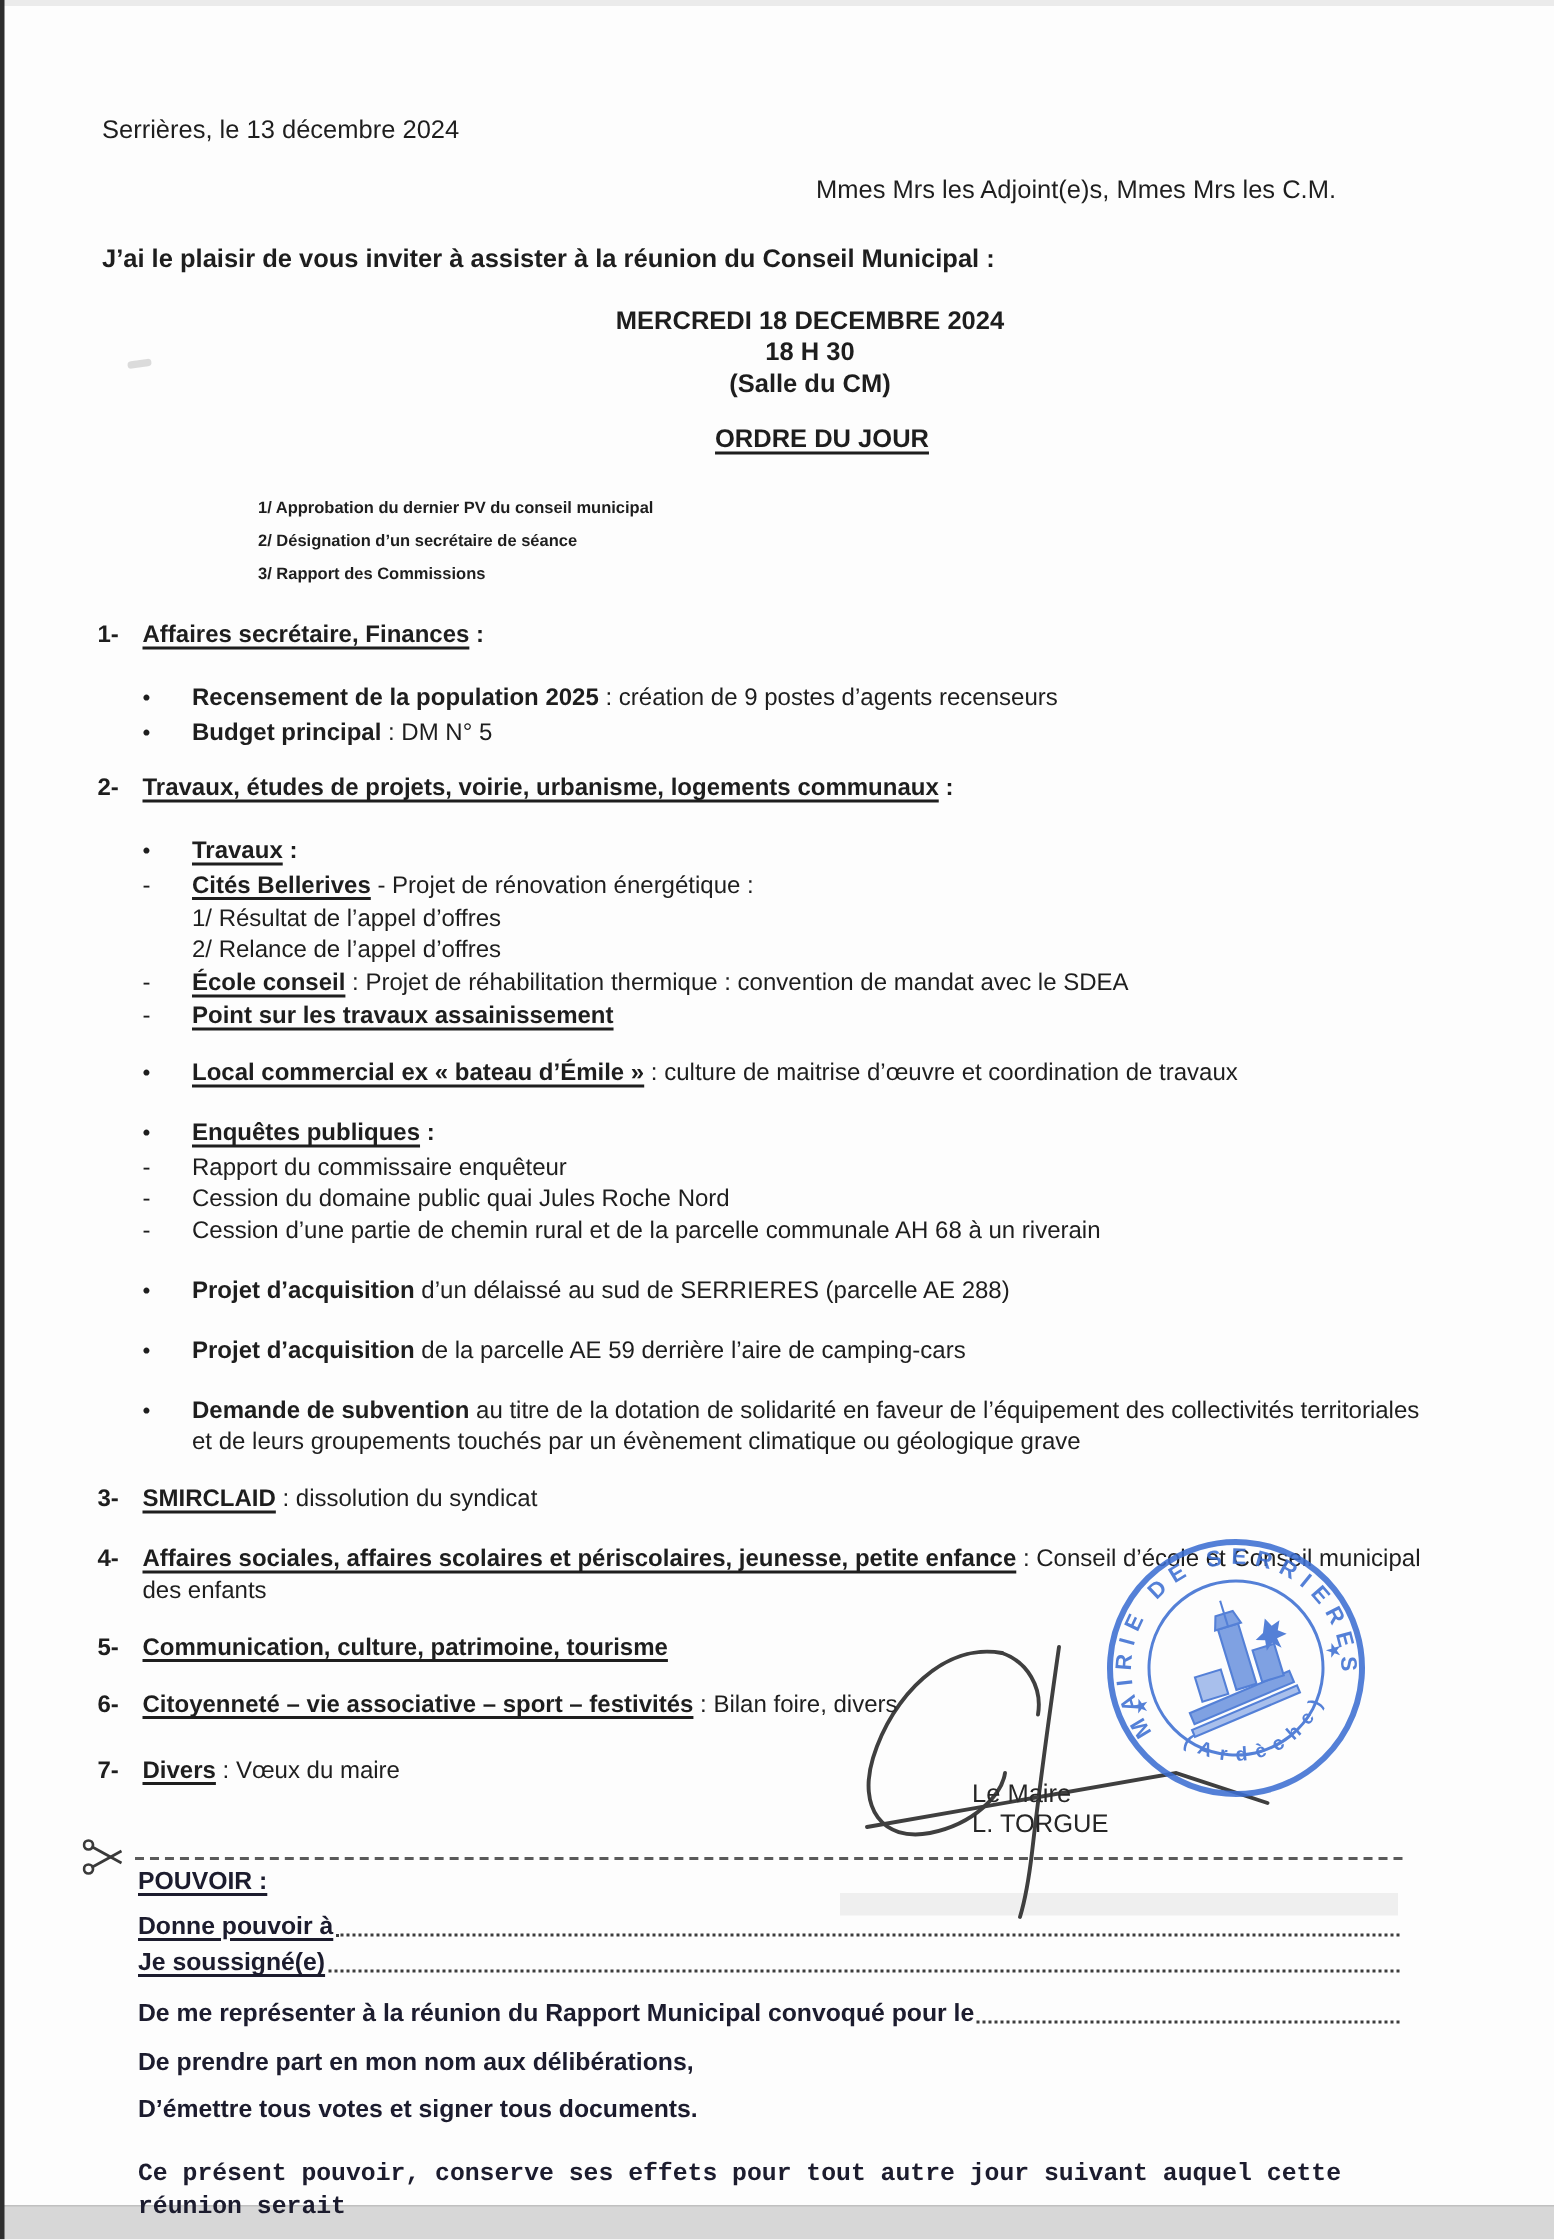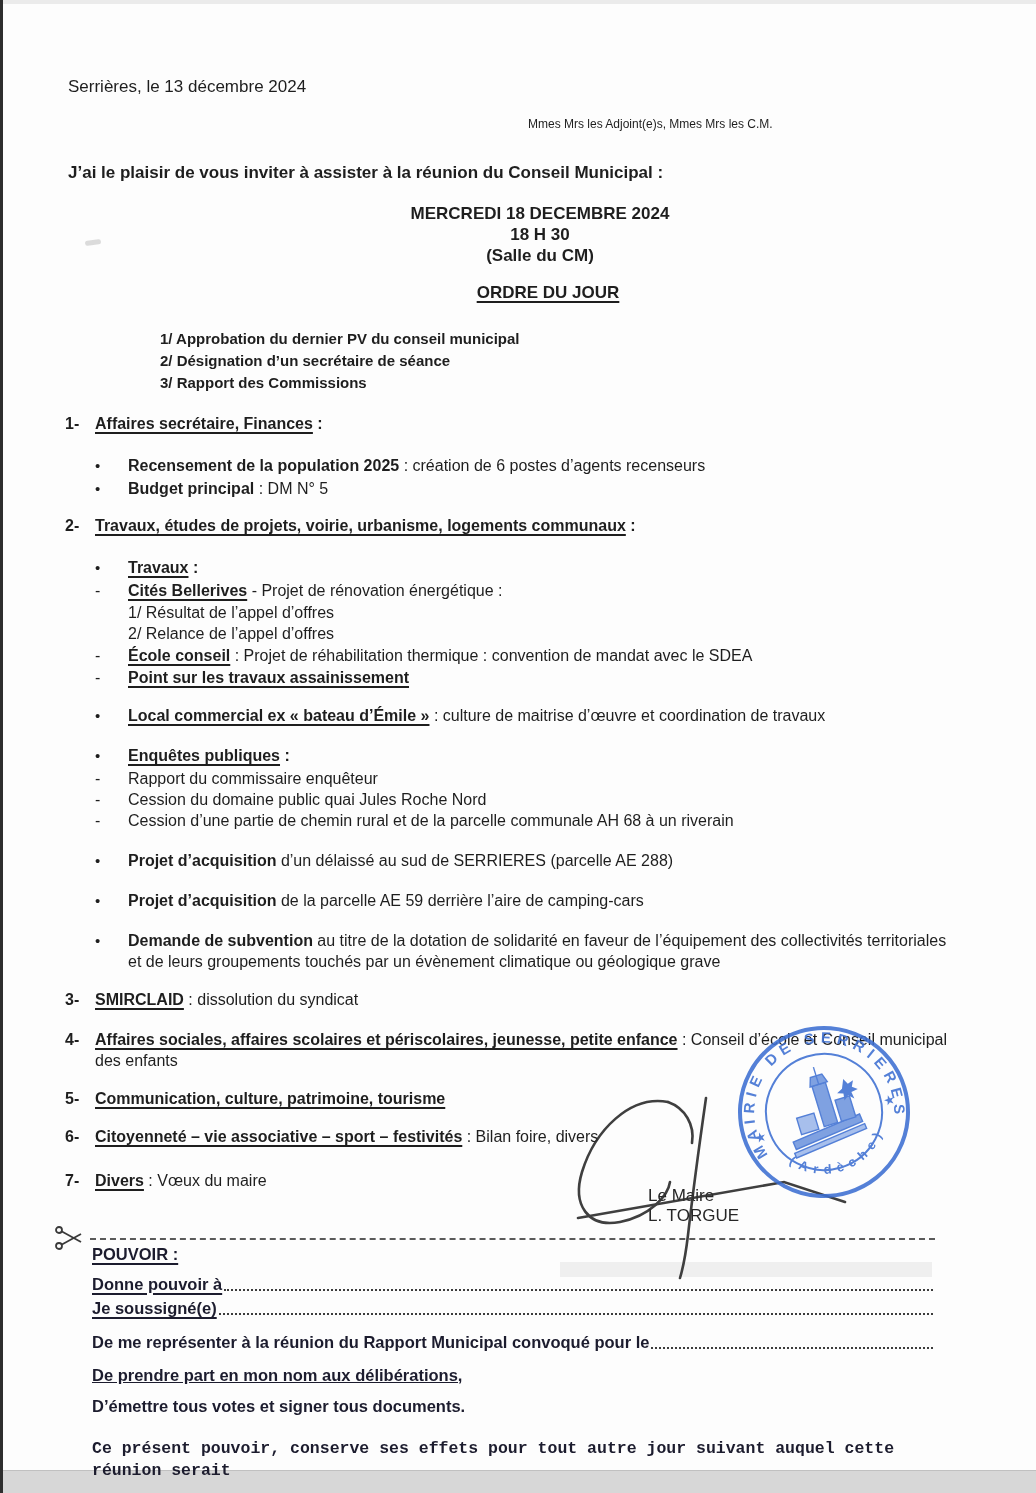--- a/index.html
+++ b/index.html
@@ -3,26 +3,26 @@
 <meta charset="utf-8">
 <style>
   html,body{margin:0;padding:0;background:#ffffff;}
   .page{position:relative;width:1036px;height:1493px;background:#fdfdfd;overflow:hidden;
         font-family:"Liberation Sans",sans-serif;color:#1e1e1e;font-size:16px;}
   .b{font-weight:bold;}
   .u{text-decoration:underline;text-underline-offset:3px;text-decoration-thickness:1.5px;}
   .abs{position:absolute;}
   
   .date-line{left:68px;top:77px;font-size:17px;}
-  .recipients{left:528px;top:117px;font-size:12px;}
+  .recipients{left:544px;top:117px;font-size:17px;}
   .intro{left:68px;top:163px;font-size:17px;font-weight:bold;}
   .meeting{left:0;top:203px;width:100%;text-align:center;font-weight:bold;font-size:17px;line-height:21px;transform:translateX(22px);}
   .agenda-title{left:0;top:283px;width:100%;text-align:center;font-weight:bold;font-size:17px;transform:translateX(30px);}
   
-  .prelim{left:160px;top:328px;font-weight:bold;line-height:22px;font-size:15px;}
+  .prelim{left:172px;top:328px;font-weight:bold;line-height:22px;font-size:11px;}
   
   .agenda{left:65px;top:410px;width:882px;line-height:21px;}
   .aline{display:flex;align-items:flex-start;}
   .aline .marker{flex:0 0 30px;width:30px;}
   .aline.lvl1{padding-left:30px;}
   .aline.lvl1 .marker{flex:0 0 33px;width:33px;}
   .aline.lvl2{padding-left:63px;}
   .ltext{flex:1;}
   .marker.bullet{font-size:15px;}
   
@@ -73,21 +73,21 @@
       <div>3/ Rapport des Commissions</div>
     </div>
 
   <div class="abs agenda" id="agenda">
       <div class="aline lvl0" style="margin-top: 3px;">
         <span class="marker b">1-</span>
         <span class="ltext"><span class="b u">Affaires secrétaire, Finances</span><span class="b "> :</span></span>
       </div>
       <div class="aline lvl1" style="margin-top: 21px;">
         <span class="marker bullet">•</span>
-        <span class="ltext"><span class="b ">Recensement de la population 2025</span><span class=""> : création de 6 postes d’agents recenseurs</span></span>
+        <span class="ltext"><span class="b ">Recensement de la population 2025</span><span class=""> : création de 9 postes d’agents recenseurs</span></span>
       </div>
       <div class="aline lvl1" style="margin-top: 2px;">
         <span class="marker bullet">•</span>
         <span class="ltext"><span class="b ">Budget principal</span><span class=""> : DM N° 5</span></span>
       </div>
       <div class="aline lvl0" style="margin-top: 16px;">
         <span class="marker b">2-</span>
         <span class="ltext"><span class="b u">Travaux, études de projets, voirie, urbanisme, logements communaux</span><span class="b "> :</span></span>
       </div>
       <div class="aline lvl1" style="margin-top: 21px;">
@@ -228,21 +228,21 @@
         <span class="leader"></span>
       </div>
       <div class="pline" style="margin-top: 2px;">
         <span class="b u">Je soussigné(e)</span>
         <span class="leader"></span>
       </div>
       <div class="pline" style="margin-top: 11px;">
         <span class="b ">De me représenter à la réunion du Rapport Municipal convoqué pour le </span>
         <span class="leader"></span>
       </div>
-      <div class="pline" style="margin-top: 11px; text-decoration: underline;">
+      <div class="pline" style="margin-top: 11px;">
         <span class="b ">De prendre part en mon nom aux délibérations,</span>
       </div>
       <div class="pline" style="margin-top: 9px;">
         <span class="b ">D’émettre tous votes et signer tous documents.</span>
       </div>
       <div class="pline" style="margin-top: 21px; font-family: Liberation Mono, monospace;">
         <span class="b ">Ce présent pouvoir, conserve ses effets pour tout autre jour suivant auquel cette réunion serait</span>
       </div>
       <div class="pline" style="margin-top: 9px;">
         <span class="b ">reportée pour une cause quelconque.</span>

